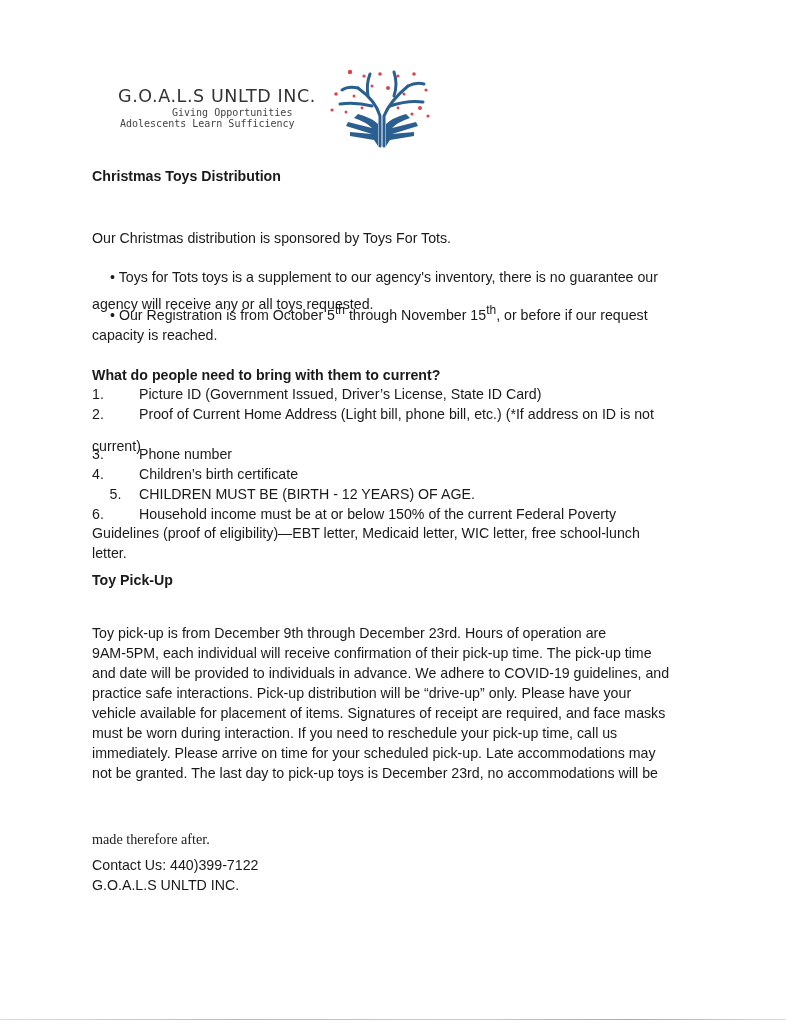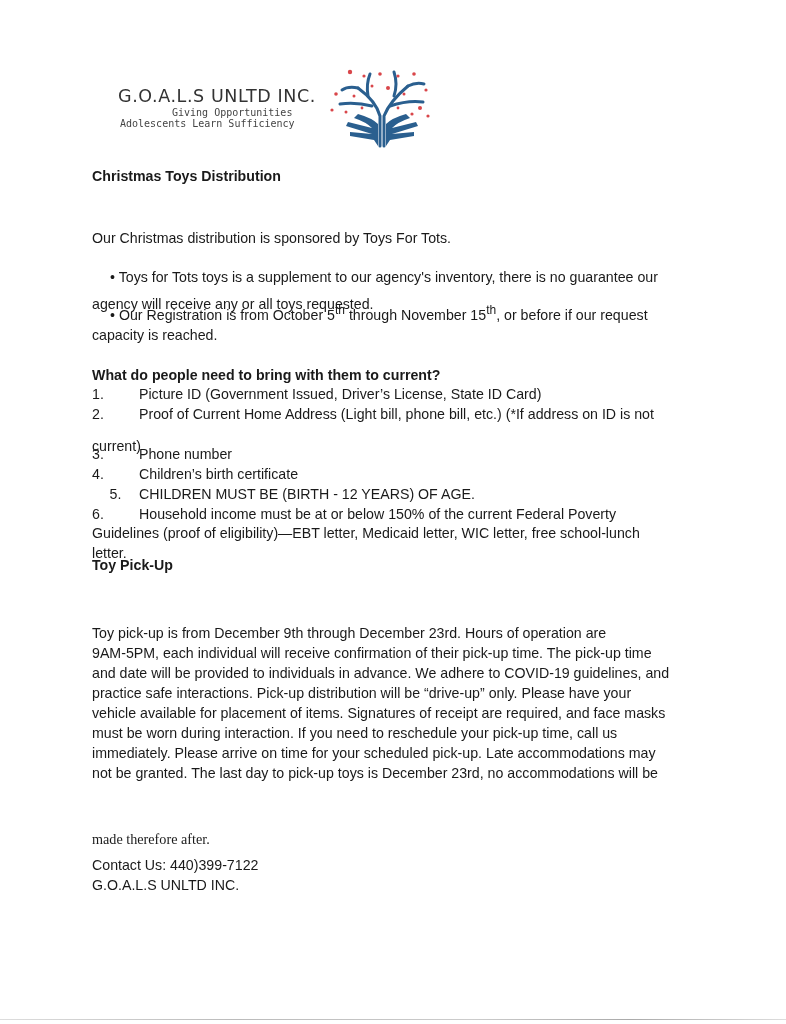--- a/index.html
+++ b/index.html
@@ -76,21 +76,21 @@
 <p class="p" style="top:385px;"><span class="num">1.</span><span>Picture ID (Government Issued, Driver’s License, State ID Card)</span></p>
 <p class="p" style="top:405px;"><span class="num">2.</span><span>Proof of Current Home Address (Light bill, phone bill, etc.) (*If address on ID is not</span></p>
 <p class="p" style="top:425px;margin-top:12px;">current)</p>
 <p class="p" style="top:445px;"><span class="num">3.</span><span>Phone number</span></p>
 <p class="p" style="top:465px;"><span class="num">4.</span><span>Children’s birth certificate</span></p>
 <p class="p" style="top:485px;text-align:center;"><span class="num">5.</span><span>CHILDREN MUST BE (BIRTH - 12 YEARS) OF AGE.</span></p>
 <p class="p" style="top:505px;"><span class="num">6.</span><span>Household income must be at or below 150% of the current Federal Poverty</span></p>
 <p class="p" style="top:524px;">Guidelines (proof of eligibility)—EBT letter, Medicaid letter, WIC letter, free school-lunch</p>
 <p class="p" style="top:544px;">letter.</p>
 
-<p class="p h" style="top:556px;">Toy Pick-Up</p>
+<p class="p h" style="top:571px;">Toy Pick-Up</p>
 
 <p class="p" style="top:624px;">Toy pick-up is from December 9th through December 23rd. Hours of operation are</p>
 <p class="p" style="top:644px;">9AM-5PM, each individual will receive confirmation of their pick-up time. The pick-up time</p>
 <p class="p" style="top:664px;">and date will be provided to individuals in advance. We adhere to COVID-19 guidelines, and</p>
 <p class="p" style="top:684px;">practice safe interactions. Pick-up distribution will be “drive-up” only. Please have your</p>
 <p class="p" style="top:704px;">vehicle available for placement of items. Signatures of receipt are required, and face masks</p>
 <p class="p" style="top:724px;">must be worn during interaction. If you need to reschedule your pick-up time, call us</p>
 <p class="p" style="top:744px;">immediately. Please arrive on time for your scheduled pick-up. Late accommodations may</p>
 <p class="p" style="top:764px;">not be granted. The last day to pick-up toys is December 23rd, no accommodations will be</p>
 <p class="p" style="top:830px;font-family:Liberation Serif, serif;">made therefore after.</p>

